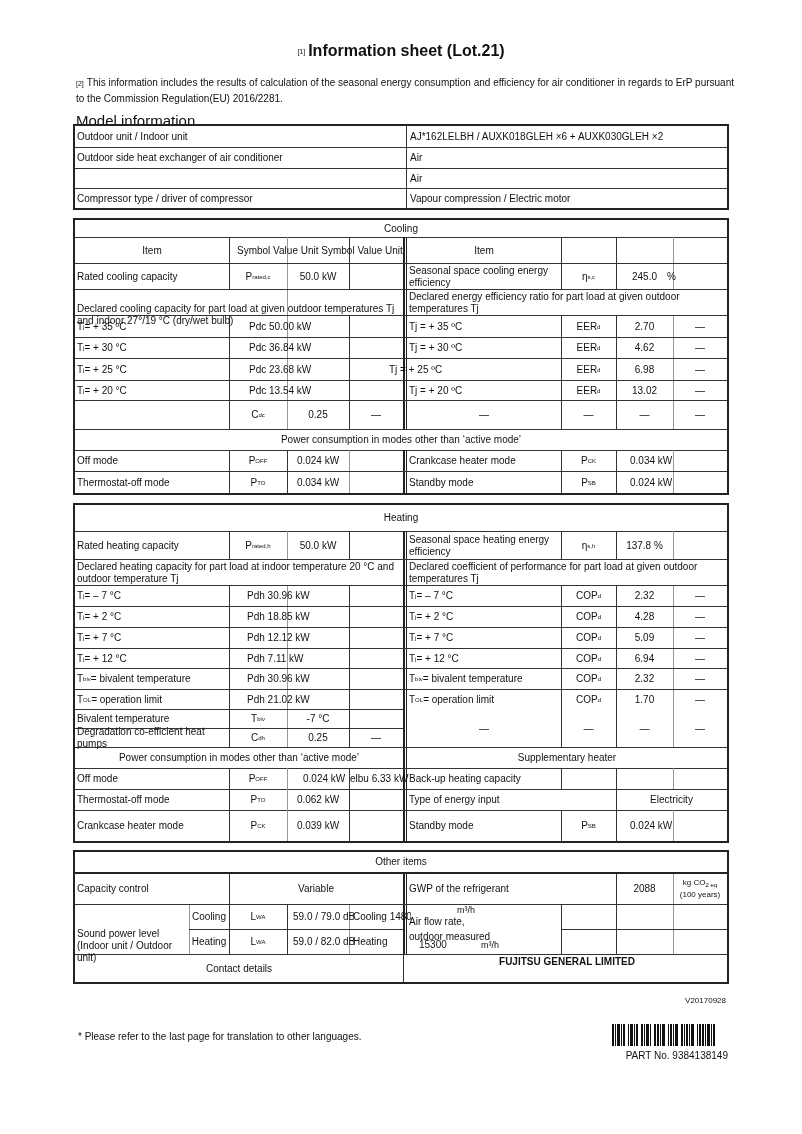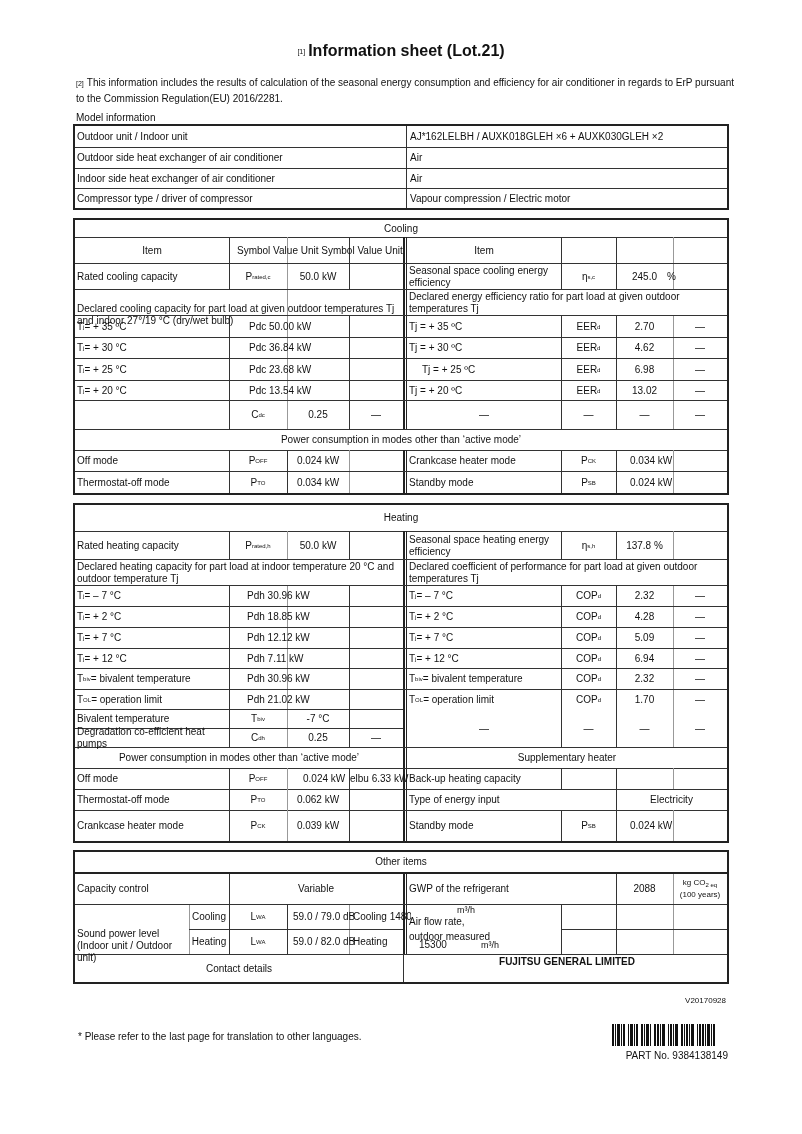--- a/index.html
+++ b/index.html
@@ -2,21 +2,21 @@
 <html><head>
 <meta charset="utf-8">
 <style>
   html, body { margin:0; padding:0; background:#fff; }
   body { width:802px; height:1134px; position:relative; font-family:"Liberation Sans", sans-serif; color:#111; overflow:hidden; }
   .abs { position:absolute; }
   .title { left:0; width:802px; top:42px; text-align:center; font-size:16px; font-weight:bold; }
   .title .ref { font-size:7px; font-weight:normal; vertical-align:middle; margin-right:3px; }
   .intro { left:76px; top:75px; width:660px; font-size:10px; line-height:15px; }
   .intro .ref { font-size:7px; margin-right:3px; }
-  .label { font-size:10px; }
+  .label { font-size:15px; }
   .box { position:absolute; border:2px solid #222; box-sizing:border-box; }
   .cell { position:absolute; box-sizing:border-box; font-size:10px; line-height:12px; display:flex; align-items:center; padding:0 2px; white-space:nowrap; }
   .c { justify-content:center; }
   .wrap { white-space:normal; }
   .hl { position:absolute; height:1px; background:#333; }
   .hlt { position:absolute; height:2px; background:#222; }
   .vl { position:absolute; width:1px; background:#333; }
   .vlg { position:absolute; width:1px; background:#999; }
   .dbl { position:absolute; width:4px; border-left:2px solid #222; border-right:1px solid #222; box-sizing:border-box; }
   sub { font-size:6px; vertical-align:-2px; }
@@ -33,21 +33,20 @@
 <div class="abs label" style="left:76px;top:112px;">Model information</div>
 <div class="box" style="left:73px;top:124px;width:656px;height:86px;">
   <div class="vl" style="left:331px;top:0;height:82px;"></div>
   <div class="hl" style="left:0;width:652px;top:21px;"></div>
   <div class="hl" style="left:0;width:652px;top:42px;"></div>
   <div class="hl" style="left:0;width:652px;top:62px;"></div>
   <div class="cell" style="left:0;top:0;width:330px;height:21px;">Outdoor unit / Indoor unit</div>
   <div class="cell" style="left:333px;top:0;width:318px;height:21px;">AJ*162LELBH / AUXK018GLEH ×6 + AUXK030GLEH ×2</div>
   <div class="cell" style="left:0;top:22px;width:330px;height:20px;">Outdoor side heat exchanger of air conditioner</div>
   <div class="cell" style="left:333px;top:22px;width:318px;height:20px;">Air</div>
-  <div class="cell" style="left:0;top:43px;width:330px;height:19px;">Indoor side heat exchanger of air conditioner</div>
   <div class="cell" style="left:333px;top:43px;width:318px;height:19px;">Air</div>
   <div class="cell" style="left:0;top:63px;width:330px;height:20px;">Compressor type / driver of compressor</div>
   <div class="cell" style="left:333px;top:63px;width:318px;height:20px;">Vapour compression / Electric motor</div>
 </div>
 
 <div class="box" style="left:73px;top:218px;width:656px;height:277px;">
   <div class="cell c" style="left:0;top:0;width:652px;height:17px;">Cooling</div>
   <div class="hl" style="left:0;width:652px;top:17px;"></div>
 
   <div class="vl" style="left:154px;top:17px;height:52px;"></div>
@@ -129,21 +128,21 @@
     </div>
   <div class="cell c" style="left:541px;top:118px;width:57px;height:20px;">4.62</div>
   <div class="cell c" style="left:598px;top:118px;width:54px;height:20px;">—</div>
 
   <div class="cell" style="left:0;top:139px;width:154px;height:21px;">
       <span>T</span>
       <sub>j</sub>
       <span> = + 25 °C</span>
     </div>
   <div class="cell" style="left:172px;top:139px;width:120px;height:21px;">Pdc 23.68 kW</div>
-  <div class="cell" style="left:345px;top:139px;width:154px;height:21px;">Tj = + 25 ºC</div>
+  <div class="cell" style="left:312px;top:139px;width:154px;height:21px;">Tj = + 25 ºC</div>
   <div class="cell c" style="left:486px;top:139px;width:55px;height:21px;">
       <span>EER</span>
       <sub>d</sub>
     </div>
   <div class="cell c" style="left:541px;top:139px;width:57px;height:21px;text-align:right;">6.98</div>
   <div class="cell c" style="left:598px;top:139px;width:54px;height:21px;">—</div>
 
   <div class="cell" style="left:0;top:161px;width:154px;height:19px;">
       <span>T</span>
       <sub>j</sub>

